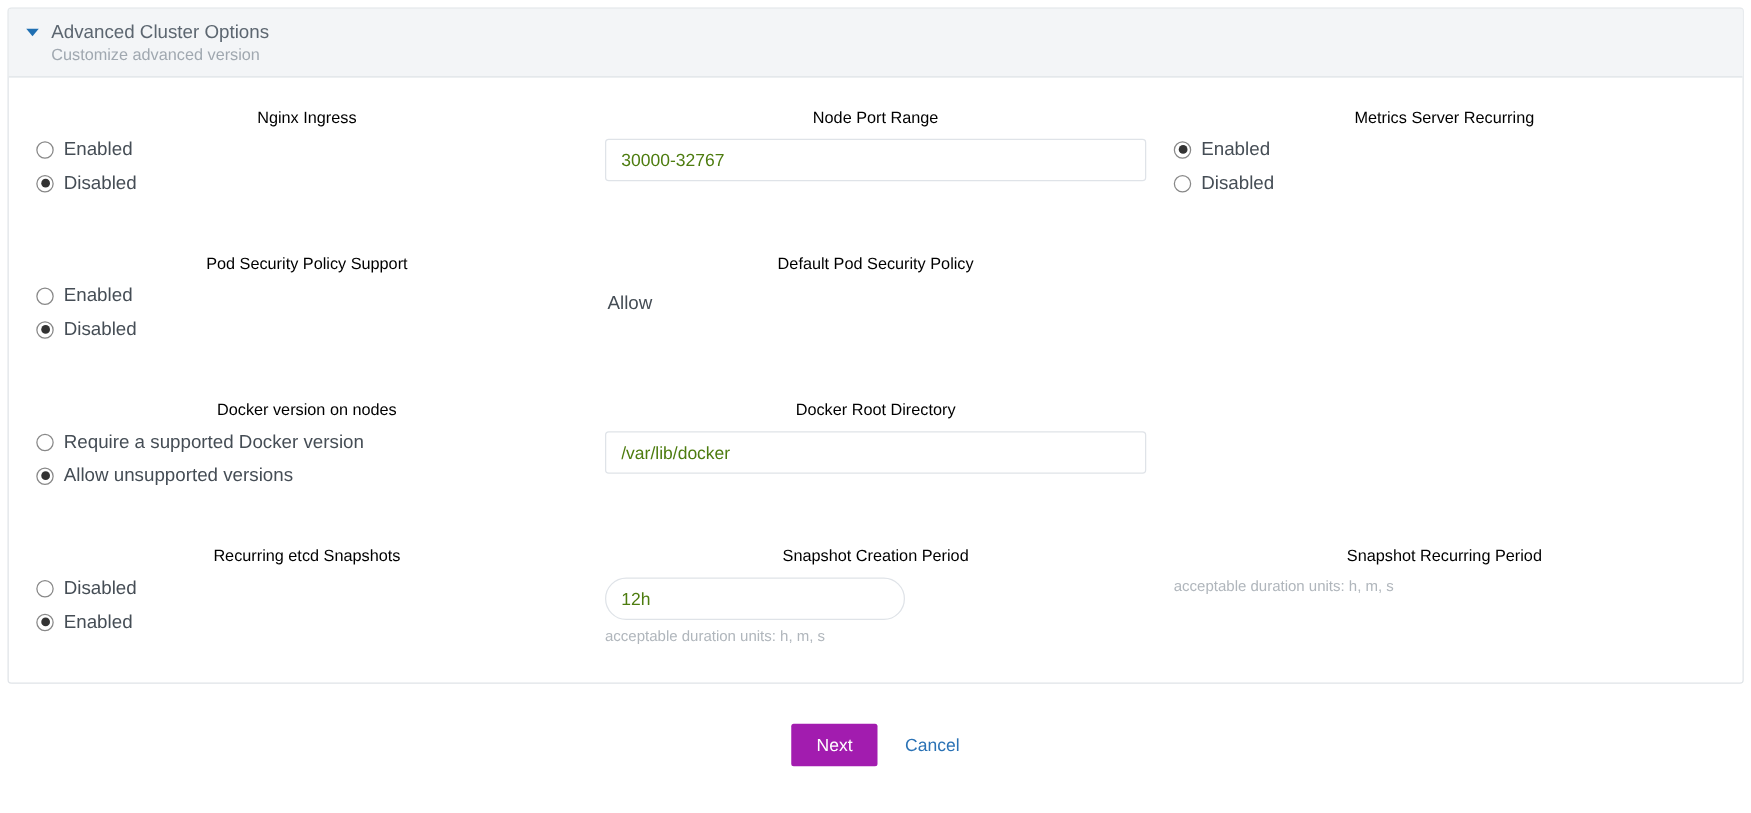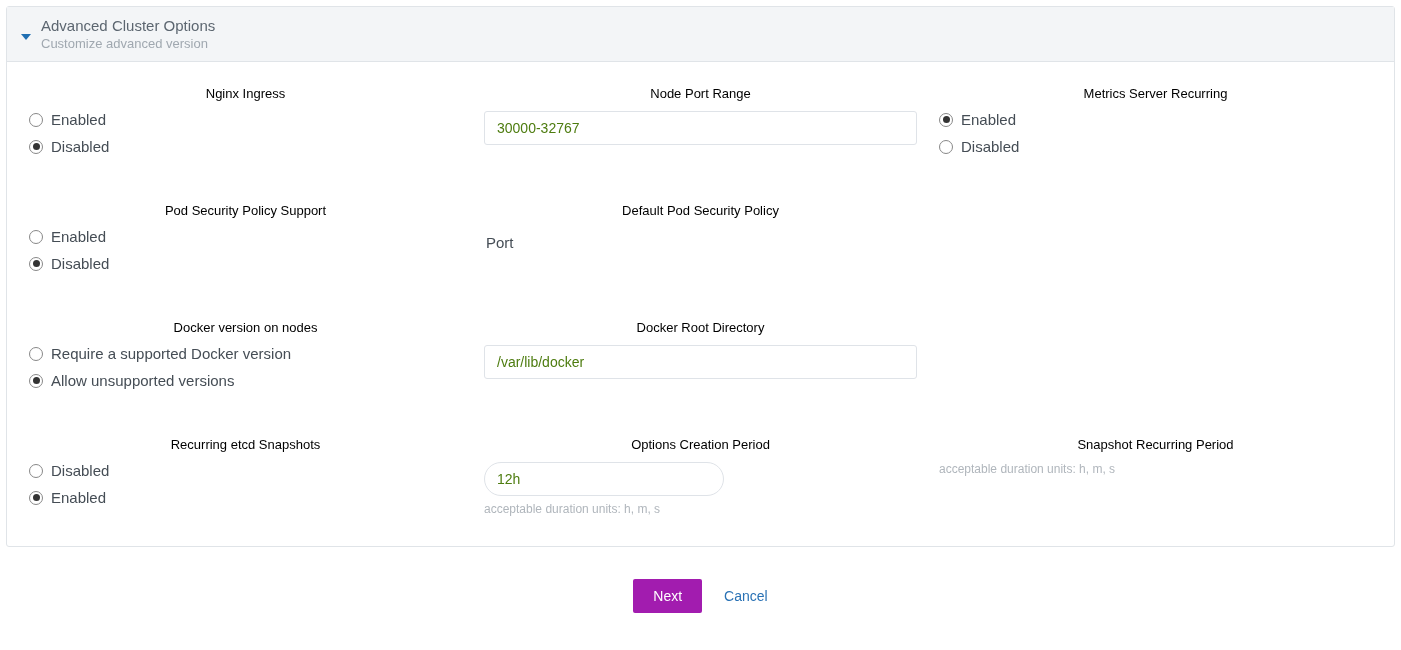--- a/index.html
+++ b/index.html
@@ -13,21 +13,21 @@
   .panel {
     border: 1px solid #e0e4e8;
     border-radius: 3px;
     background: #fff;
   }
   .panel-header {
     background: #f3f5f7;
     border-bottom: 1px solid #e0e4e8;
     padding: 10px 14px;
     display: flex;
-    align-items: center;
+    align-items: flex-start;
     gap: 10px;
   }
   .arrow-icon {
     width: 0; height: 0;
     border-left: 5px solid transparent;
     border-right: 5px solid transparent;
     border-top: 6px solid #1f6fb2;
     margin-top: 6px;
     flex-shrink: 0;
   }
@@ -179,21 +179,21 @@
           <span>Enabled</span>
         </div>
         <div class="radio-line">
           <span class="radio selected"></span>
           <span>Disabled</span>
         </div>
       </div>
 
       <div>
         <div class="field-label">Default Pod Security Policy</div>
-        <div class="static-value">Port</div>
+        <div class="static-value">Allow</div>
       </div>
 
       <div></div>
     </div>
 
     <div class="row">
       <div>
         <div class="field-label">Docker version on nodes</div>
         <div class="radio-line">
           <span class="radio"></span>
@@ -220,21 +220,21 @@
           <span class="radio"></span>
           <span>Disabled</span>
         </div>
         <div class="radio-line">
           <span class="radio selected"></span>
           <span>Enabled</span>
         </div>
       </div>
 
       <div>
-        <div class="field-label">Options Creation Period</div>
+        <div class="field-label">Snapshot Creation Period</div>
         <input class="text-input narrow" type="text" value="12h" style="">
         <div class="hint">acceptable duration units: h, m, s</div>
       </div>
 
       <div>
         <div class="field-label">Snapshot Recurring Period</div>
         <div class="hint">acceptable duration units: h, m, s</div>
       </div>
     </div>
 

